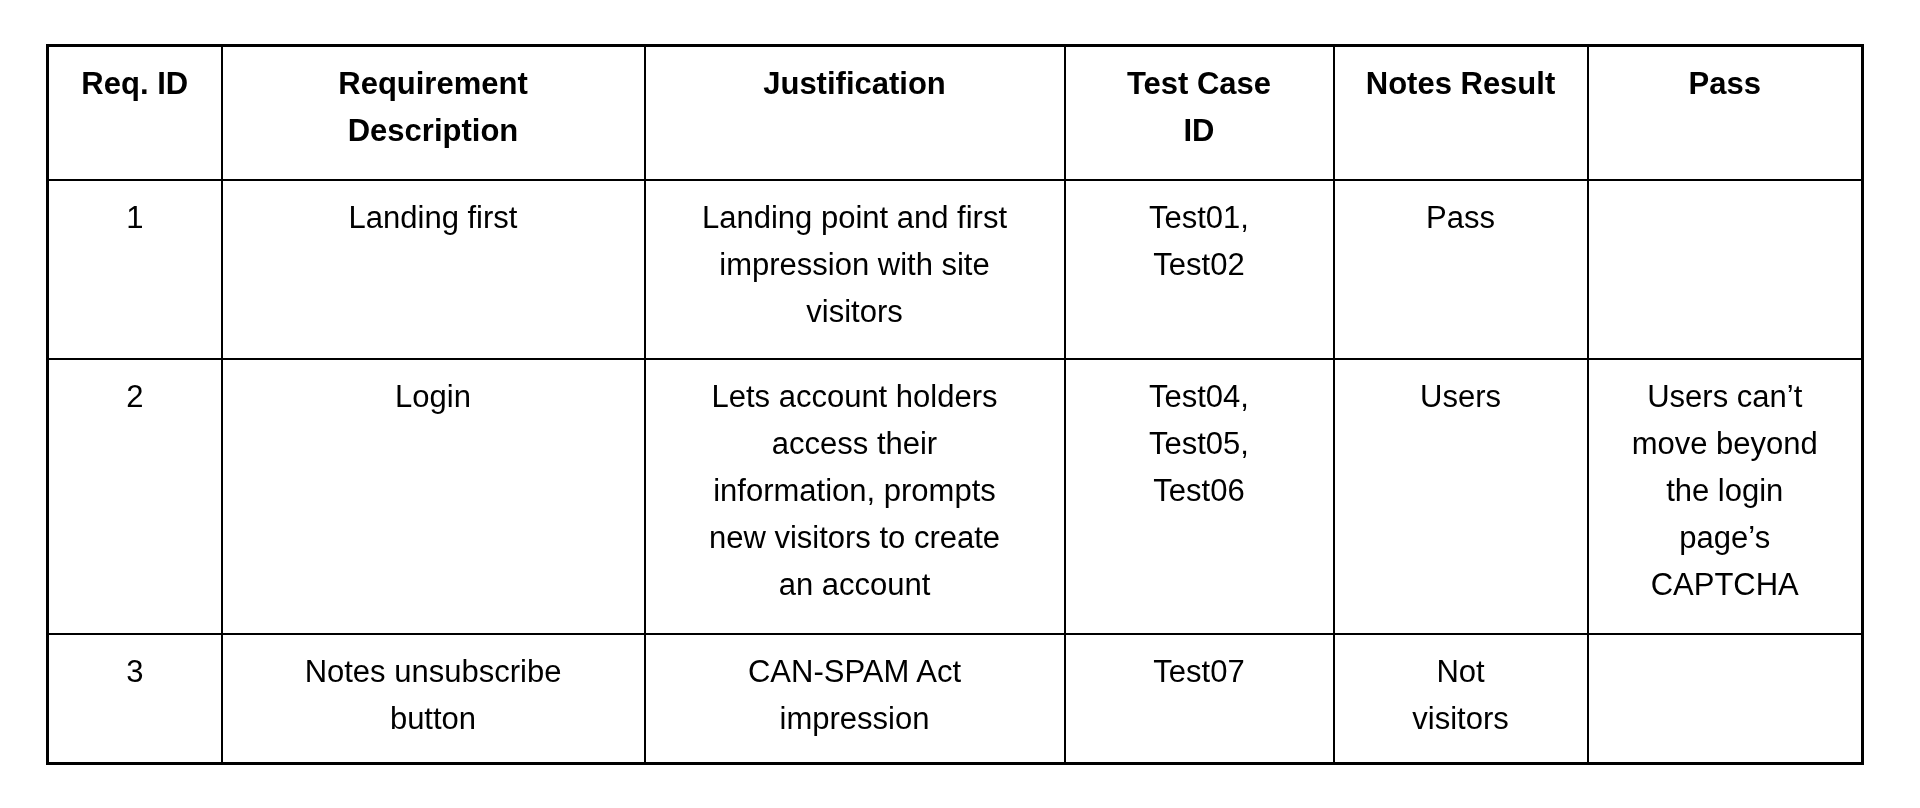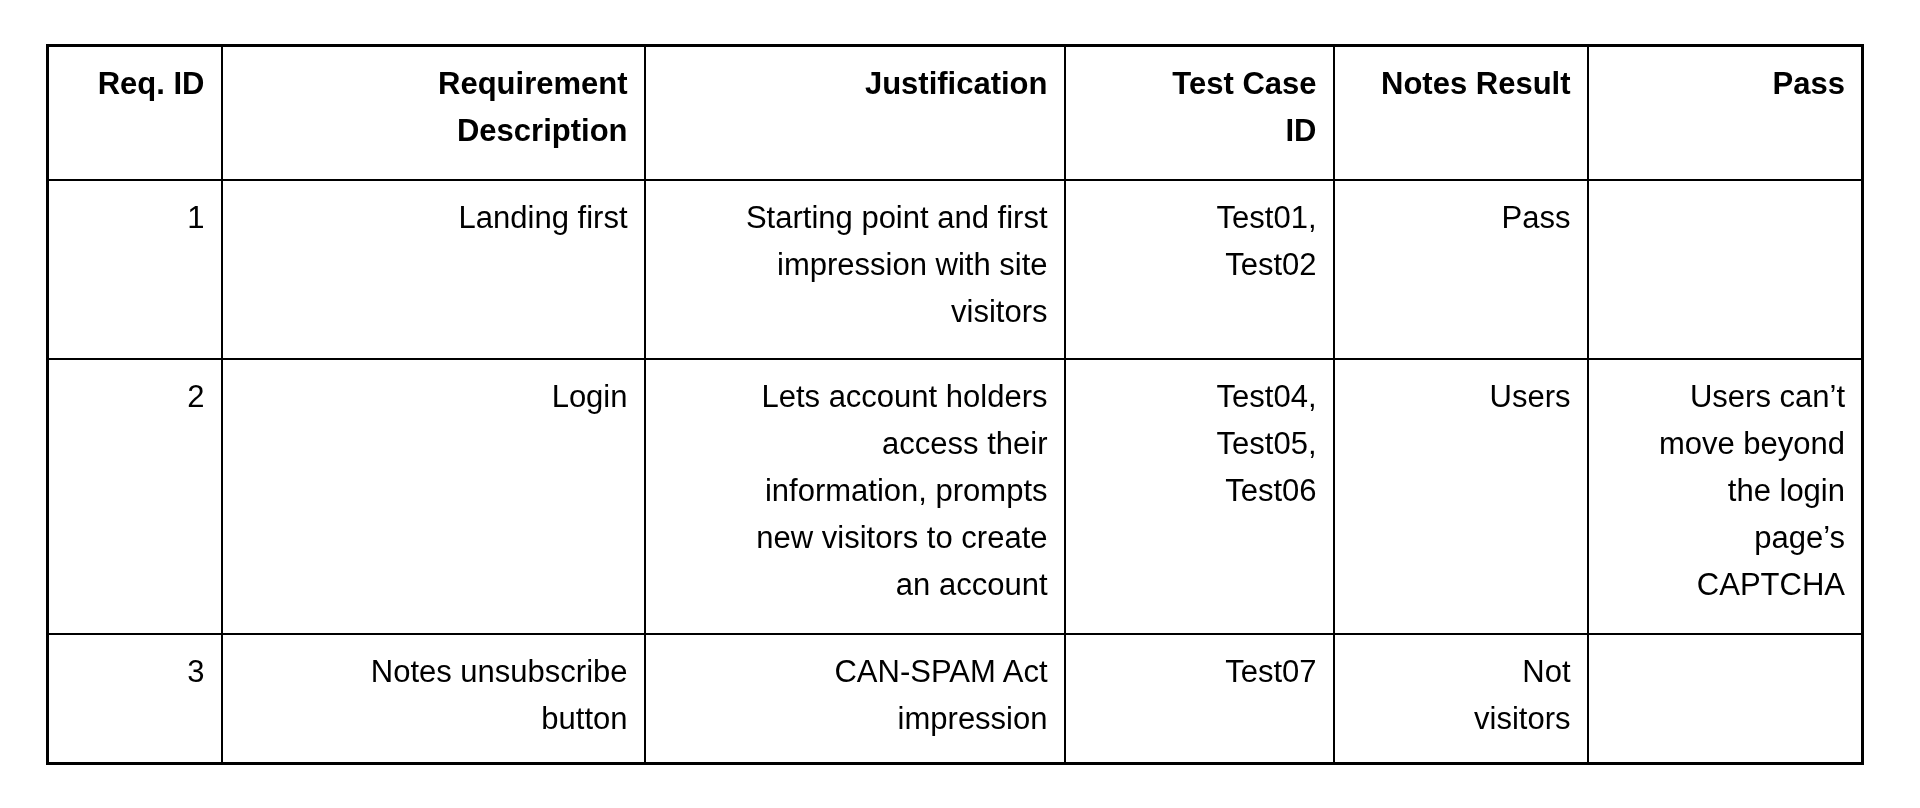--- a/index.html
+++ b/index.html
@@ -24,21 +24,21 @@
     width: 1815px;
     border-collapse: collapse;
     table-layout: fixed;
     border: 3px solid #000000;
     color: #000000;
   }
   table.req-table th,
   table.req-table td {
     border: 2px solid #000000;
     vertical-align: top;
-    text-align: right;
+    text-align: center;
     padding: 13px 16px 10px 16px;
     font-size: 31px;
     line-height: 47px;
     white-space: pre-line;
     overflow: hidden;
     background: #ffffff;
   }
   table.req-table th {
     font-weight: bold;
   }
@@ -78,21 +78,21 @@
         <th>Test Case
 ID</th>
         <th>Notes Result</th>
         <th>Pass</th>
       </tr>
     </thead>
     <tbody>
       <tr class="r0">
         <td>1</td>
         <td>Landing first</td>
-        <td>Starting point and first
+        <td>Landing point and first
 impression with site
 visitors</td>
         <td>Test01,
 Test02</td>
         <td>Pass</td>
         <td></td>
       </tr>
       <tr class="r1">
         <td>2</td>
         <td>Login</td>

